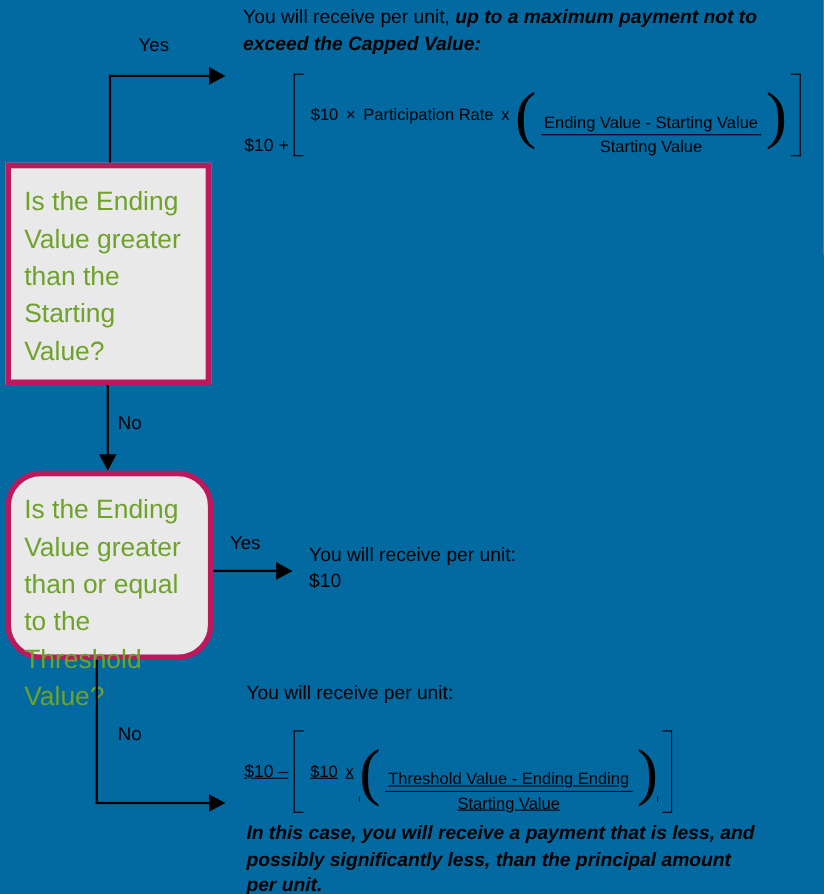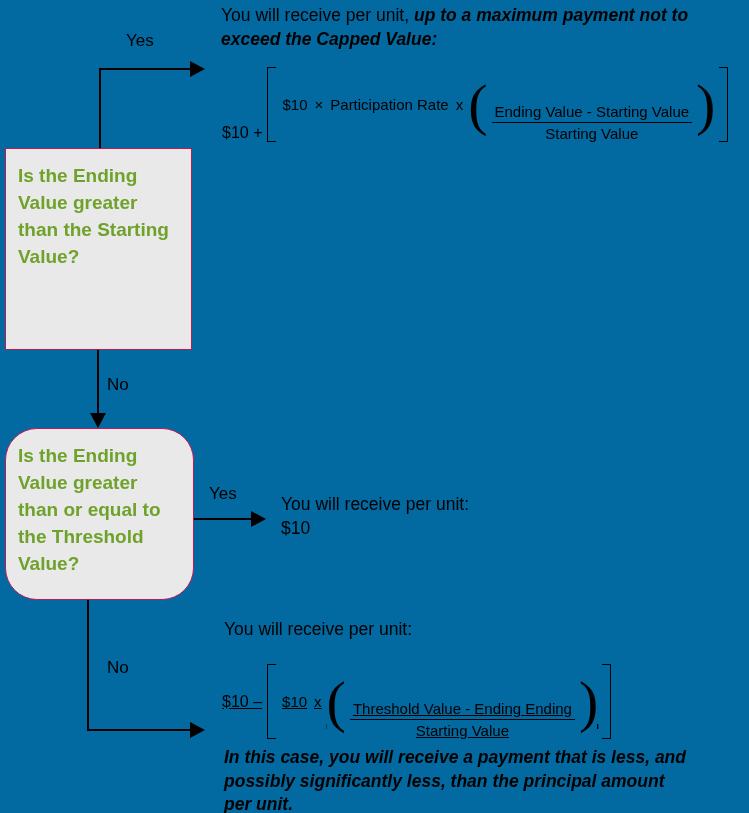--- a/index.html
+++ b/index.html
@@ -16,25 +16,25 @@
     width: 749px;
     height: 813px;
     background: #0369a1;
     overflow: hidden;
   }
 
   
   .decision-box {
     position: absolute;
     background: #e9e9e9;
-    border: 1px solid #be185d;
+    border: 5px solid #be185d;
     box-sizing: border-box;
     color: #6fa22b;
-    font-weight: bold;
-    font-size: 19px;
+    font-weight: normal;
+    font-size: 24px;
     line-height: 1.42;
     padding: 14px 12px 8px 12px;
   }
   #box-ending-vs-starting { left: 5px;  top: 148px; width: 187px; height: 202px; }
   #box-ending-vs-threshold { left: 5px; top: 428px; width: 189px; height: 172px; border-radius: 32px; }
 
   
   .line-v, .line-h {
     position: absolute;
     background: #000000;

